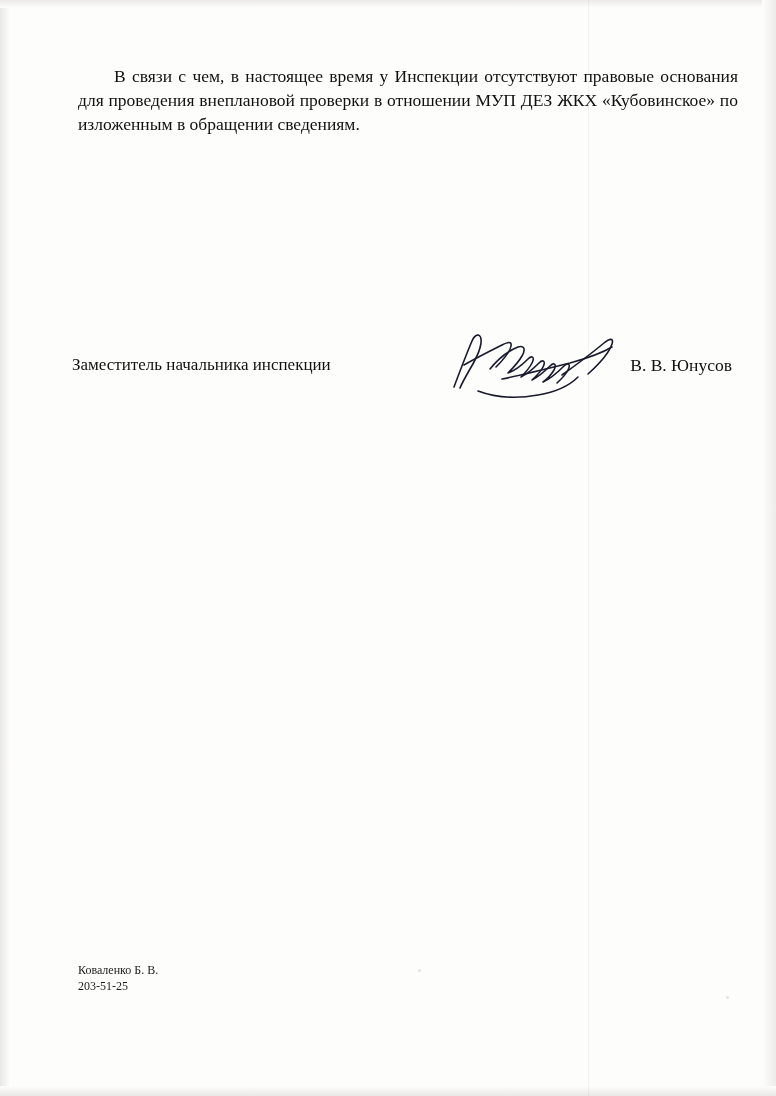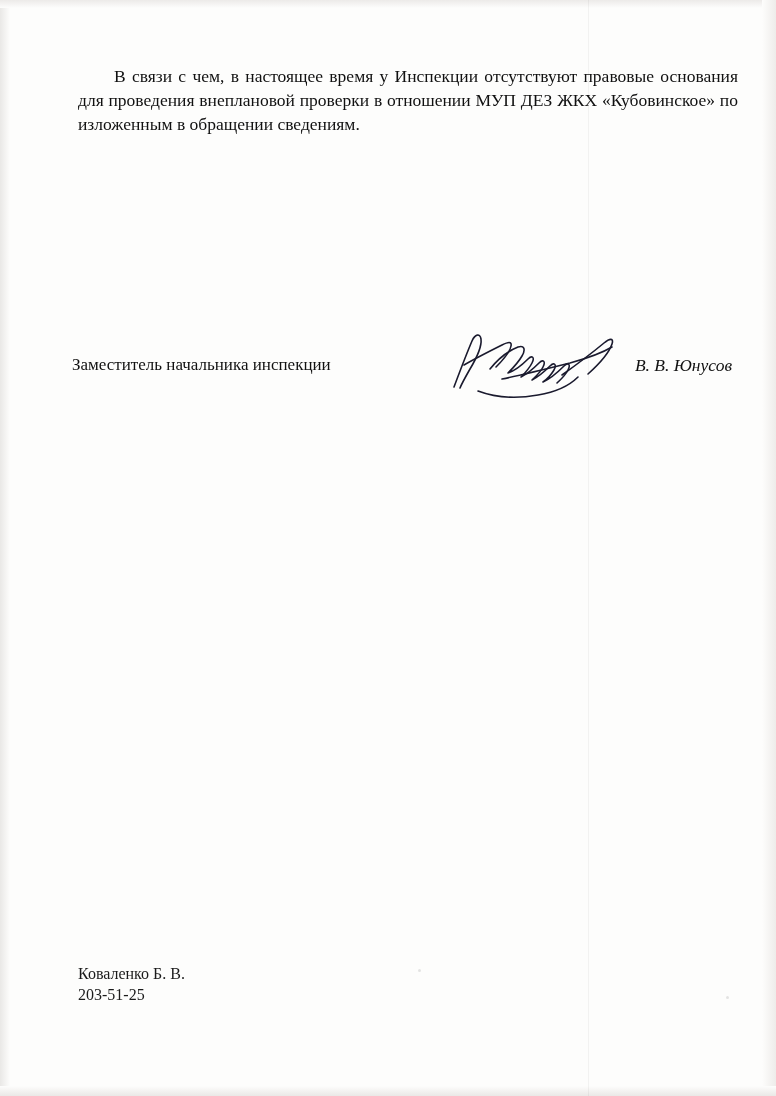--- a/index.html
+++ b/index.html
@@ -101,36 +101,35 @@
     top: 4px;
     font-size: 17px;
     white-space: nowrap;
   }
   .signature-name {
     position: absolute;
     right: 0;
     top: 4px;
     font-size: 17.5px;
     white-space: nowrap;
-    font-style: italic;
   }
   .signature-mark {
     position: absolute;
     left: 370px;
     top: -26px;
     width: 220px;
     height: 80px;
     pointer-events: none;
   }
 
   .footer-contact {
     position: absolute;
     left: 78px;
     top: 963px;
-    font-size: 16px;
+    font-size: 12px;
     line-height: 1.32;
     color: #1b1b1b;
     font-family: "Liberation Serif", serif;
   }
 
   .speck {
     position: absolute;
     background: rgba(0,0,0,0.10);
     border-radius: 50%;
   }

